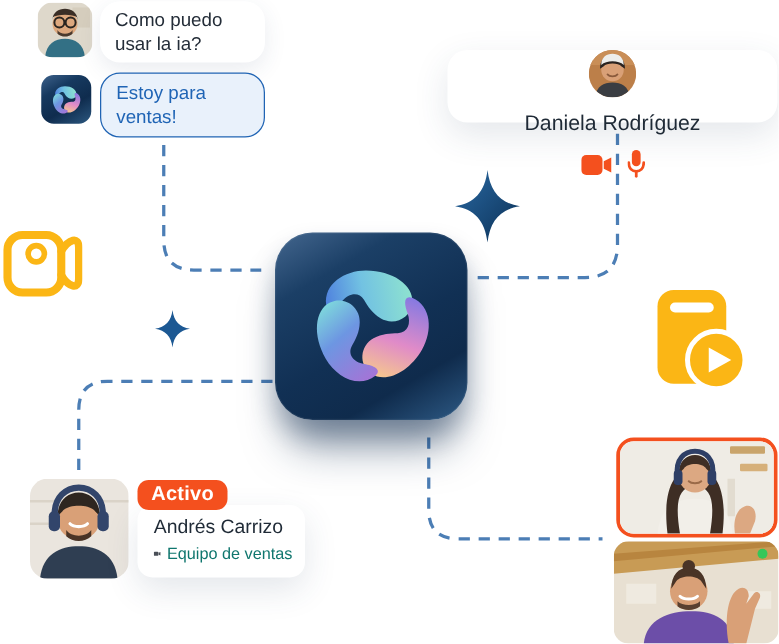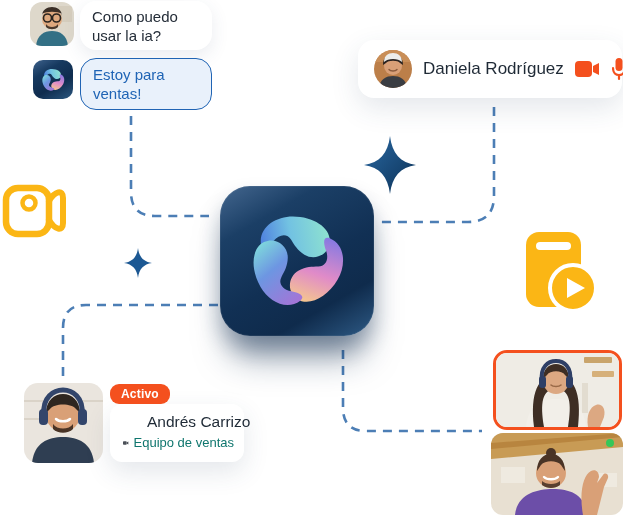--- a/index.html
+++ b/index.html
@@ -17,21 +17,21 @@
   .bubble-q { top:1px; height:49px; background:#ffffff; color:#242D38; font-weight:500;
               box-shadow:0 6px 18px rgba(45,70,105,.10); }
   .bubble-a { top:58px; height:52px; background:#E9F1FB; border:1.5px solid #2064B4; color:#1F64B5; font-weight:500; }
   .appicon-sm { left:33px; top:60px; width:40px; height:39px; border-radius:10px; z-index:2;
                 background:linear-gradient(150deg,#3E628C 0%,#16395F 30%,#0F2C4E 62%,#2C5880 100%);
                 display:flex; align-items:center; justify-content:center; }
 
   
   .contact-card { position:absolute; left:358px; top:40px; width:264px; height:58px; background:#fff;
                   border-radius:16px; box-shadow:0 10px 28px rgba(50,70,100,.13);
-                  display:flex; align-items:center; padding:0 16px; gap:11px; z-index:2; }
+                  display:flex; align-items:center; padding:0 16px; gap:11px; z-index:2;flex-direction:column; }
   .avatar-round { width:38px; height:38px; border-radius:50%; overflow:hidden; flex:0 0 auto; }
   .contact-name { flex:1; font-size:17px; font-weight:500; color:#1F2A36; white-space:nowrap; }
   .contact-icons { display:flex; align-items:center; gap:12px; }
 
   
   .appicon-lg { position:absolute; left:220px; top:186px; width:154px; height:150px; border-radius:30px; z-index:2;
                 background:linear-gradient(150deg,#44678F 0%,#1B3F66 24%,#113054 55%,#0F2B4C 76%,#2E5A85 100%);
                 box-shadow:0 30px 34px -10px rgba(17,45,80,.50), 0 12px 20px rgba(17,45,80,.25),
                            inset 0 0 0 1px rgba(255,255,255,.07);
                 display:flex; align-items:center; justify-content:center; }
@@ -40,25 +40,25 @@
   .sparkle { position:absolute; z-index:1; }
   .sparkle-lg { left:364px; top:136px; width:52px; height:58px; }
   .sparkle-sm { left:124px; top:248px; width:28px; height:30px; }
 
   
   .deco-cam { position:absolute; left:2px; top:184px; z-index:1; }
   .deco-phone { position:absolute; left:524px; top:228px; z-index:1; }
 
   
   .agent-photo { left:24px; top:383px; width:79px; height:80px; border-radius:14px; z-index:2; }
-  .badge { position:absolute; left:110px; top:384px; background:#F4501E; color:#fff; font-size:12px;
+  .badge { position:absolute; left:110px; top:384px; background:#F4501E; color:#fff; font-size:16px;
            font-weight:700; padding:3px 11px; border-radius:9px; z-index:3; letter-spacing:.2px; }
   .agent-card { position:absolute; left:110px; top:404px; width:134px; height:58px; background:#fff;
                 border-radius:12px; box-shadow:0 10px 26px rgba(50,70,100,.13); padding:9px 10px 0 13px; z-index:2; }
-  .agent-name { font-size:15.5px; font-weight:500; color:#1F2A36; white-space:nowrap;margin-left:24px; }
+  .agent-name { font-size:15.5px; font-weight:500; color:#1F2A36; white-space:nowrap; }
   .agent-team { display:flex; align-items:center; gap:5px; margin-top:4px; white-space:nowrap; }
   .agent-team span { font-size:13px; font-weight:500; color:#0f766e; }
 
   
   .tile { position:absolute; overflow:hidden; z-index:2; }
   .tile-1 { left:493px; top:350px; width:129px; height:80px; border-radius:14px; border:3px solid #F4501E; }
   .tile-2 { left:491px; top:433px; width:132px; height:82px; border-radius:12px; }
   .dot-green { position:absolute; right:9px; top:6px; width:8px; height:8px; border-radius:50%;
                background:#35C759; z-index:3; }
 

